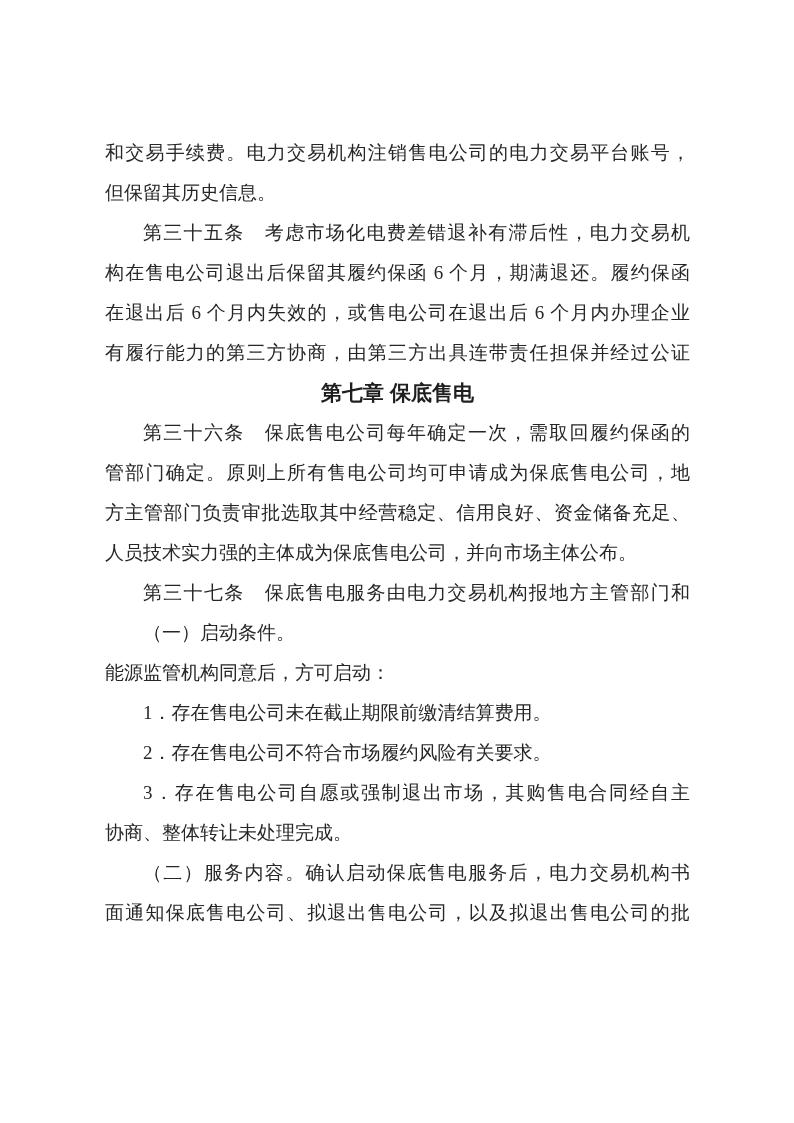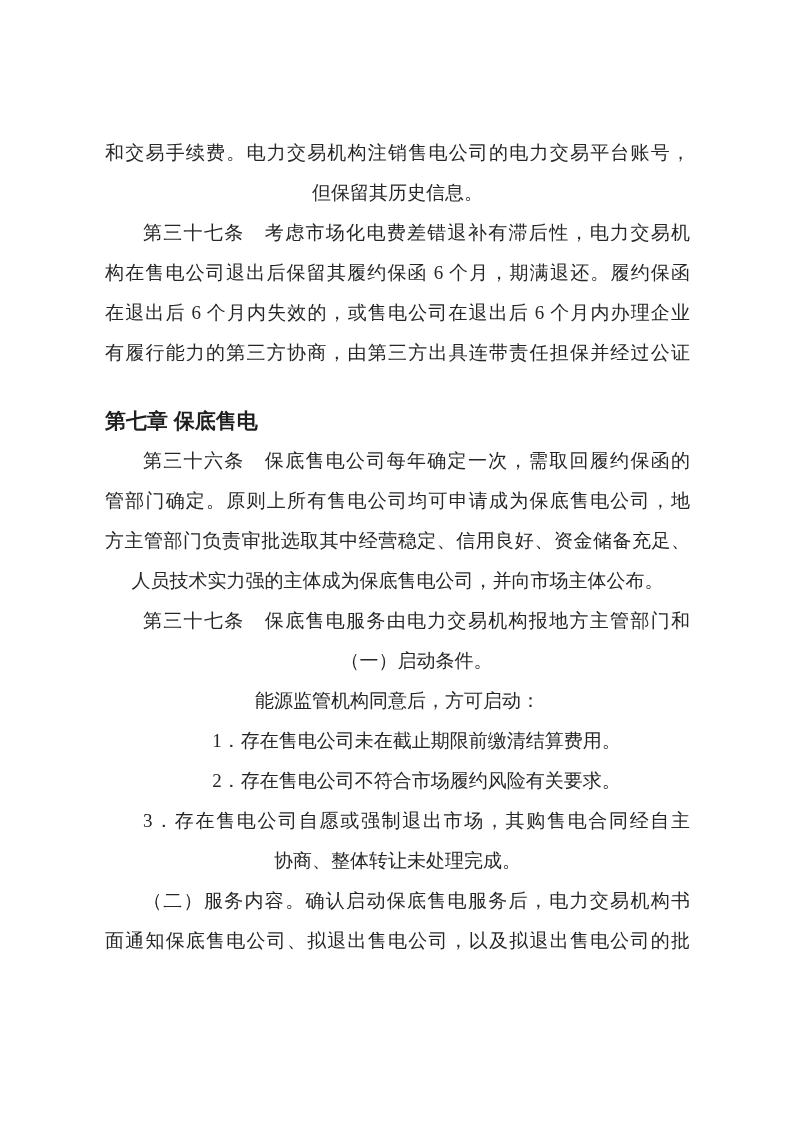--- a/index.html
+++ b/index.html
@@ -22,48 +22,48 @@
     left: 105px;
     top: 133px;
     width: 585px;
     color: #262626;
     font-size: 19px;
   }
   .line {
     height: 40px;
     line-height: 40px;
     white-space: nowrap;
-    text-align: center;
+    text-align: left;
   }
   .line.fill {
     white-space: normal;
     text-align: justify;
     text-align-last: justify;
   }
   .line.indent {
     padding-left: 38px;
   }
   .chapter-heading {
     height: 40px;
     line-height: 40px;
+    text-align: center;
     font-family: "Liberation Sans", "DejaVu Sans", sans-serif;
     font-weight: 700;
     font-size: 21px;
     color: #1f1f1f;
-    margin-top: 28px;
   }
 </style>
 </head>
 <body>
 
 <div class="page">
   <div class="content">
       <div class="line fill">和交易手续费。电力交易机构注销售电公司的电力交易平台账号，</div>
       <div class="line">但保留其历史信息。</div>
-      <div class="line indent fill">第三十七条　考虑市场化电费差错退补有滞后性，电力交易机</div>
+      <div class="line indent fill">第三十五条　考虑市场化电费差错退补有滞后性，电力交易机</div>
       <div class="line fill">构在售电公司退出后保留其履约保函 6 个月，期满退还。履约保函</div>
       <div class="line fill">在退出后 6 个月内失效的，或售电公司在退出后 6 个月内办理企业</div>
       <div class="line fill">有履行能力的第三方协商，由第三方出具连带责任担保并经过公证</div>
       <div class="chapter-heading">第七章 保底售电</div>
       <div class="line indent fill">第三十六条　保底售电公司每年确定一次，需取回履约保函的</div>
       <div class="line fill">管部门确定。原则上所有售电公司均可申请成为保底售电公司，地</div>
       <div class="line fill">方主管部门负责审批选取其中经营稳定、信用良好、资金储备充足、</div>
       <div class="line">人员技术实力强的主体成为保底售电公司，并向市场主体公布。</div>
       <div class="line indent fill">第三十七条　保底售电服务由电力交易机构报地方主管部门和</div>
       <div class="line indent">（一）启动条件。</div>

